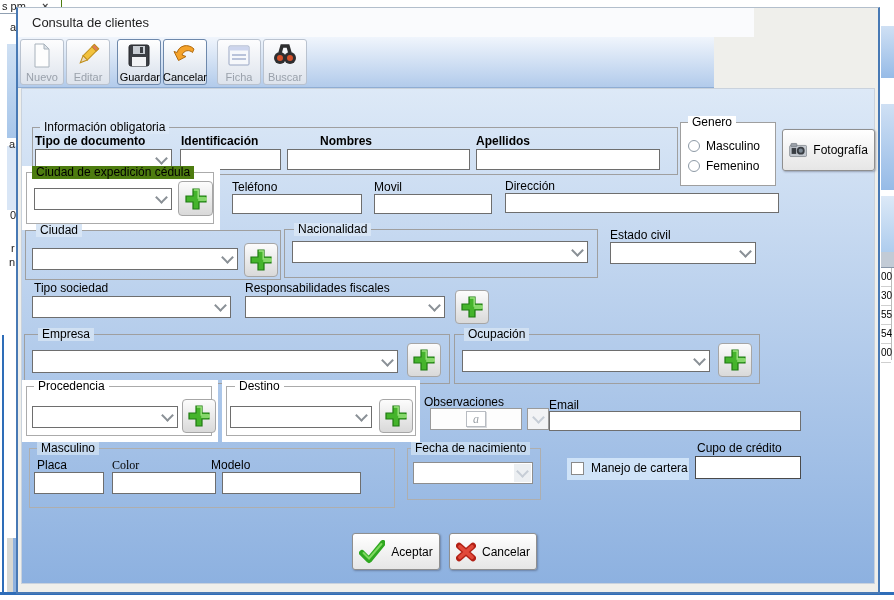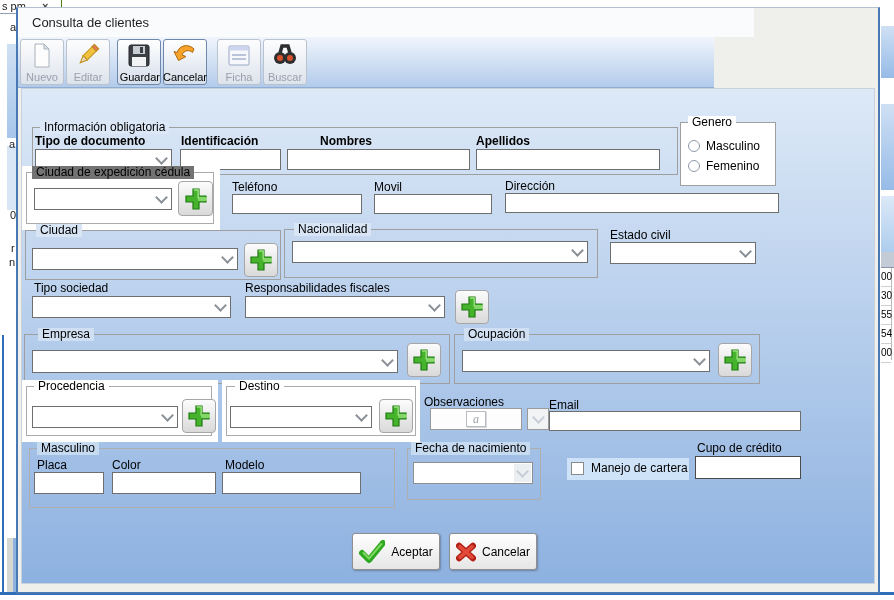--- a/index.html
+++ b/index.html
@@ -150,24 +150,34 @@
     <input class="a input" style="left: 269px; top: 141px; width: 183px; height: 21px;">
     <input class="a input" style="left: 458px; top: 141px; width: 184px; height: 21px;">
 
     <div class="a gb panel" style="left:662px;top:114px;width:96px;height:64px;"></div>
     <span class="a gb-l" style="left:670px;top:108px;background:#ffffff;">Genero</span>
     <span class="a radio" style="left:670px;top:132px;"></span>
     <span class="a lbl" style="left:688px;top:132px;">Masculino</span>
     <span class="a radio" style="left:670px;top:152px;"></span>
     <span class="a lbl" style="left:688px;top:152px;">Femenino</span>
 
+    <button class="a wbtn" style="left:764px;top:121px;width:93px;height:42px;">
+      <svg width="28" height="22" viewBox="0 0 28 22">
+        <rect x="1" y="4" width="26" height="17" rx="2" fill="#c3c8cf" stroke="#6f757d"></rect>
+        <rect x="3" y="1" width="9" height="5" rx="1" fill="#9aa0a8" stroke="#6f757d"></rect>
+        <rect x="4" y="8" width="7" height="9" fill="#3a3e44"></rect>
+        <circle cx="18" cy="12" r="6" fill="#3a3e44"></circle>
+        <circle cx="18" cy="12" r="3.2" fill="#7b8793"></circle>
+      </svg>
+      <span>Fotografía</span>
+    </button>
 
     <div class="a panel" style="left:4px;top:158px;width:198px;height:64px;"></div>
     <div class="a gb" style="left:8px;top:164px;width:188px;height:52px;border-color:#ababab;"></div>
-    <span class="a gb-l" style="left:14px;top:158px;background:#737373;">Ciudad de expedición cédula</span>
+    <span class="a gb-l" style="left:14px;top:158px;background:#4d7c0f;">Ciudad de expedición cédula</span>
     <div class="a combo" style="left:16px;top:180px;width:138px;height:22px;">
         <span class="arr">
           <span class="chev"></span>
         </span>
       </div>
     <button class="a plusbtn" style="left:160px;top:173px;width:35px;height:35px;">
       <svg width="24" height="24" viewBox="0 0 24 24">
           <path d="M9 2 h6 v7 h7 v6 h-7 v7 h-6 v-7 h-7 v-6 h7 z" fill="#45b42c" stroke="#1f7a12" stroke-width="1.2"></path>
           <path d="M9.8 3 h4.4 v8 h8 v2 h-8" fill="none" stroke="#9be27f" stroke-width="1.4"></path>
         </svg>
@@ -287,23 +297,23 @@
     <button class="a" style="left:509px;top:400px;width:22px;height:22px;background:#f2f3f5;border:1px solid #9a9a9a;display:flex;align-items:center;justify-content:center;padding:0;">
       <span class="chev light"></span>
     </button>
     <span class="a lbl" style="left:531px;top:391px;">Email</span>
     <input class="a input" style="left: 531px; top: 403px; width: 252px; height: 20px;">
 
     <div class="a gb" style="left:11px;top:440px;width:366px;height:60px;border-color:#aeaeae;"></div>
     <span class="a gb-l" style="left:19px;top:434px;background:#c6daf0;">Masculino</span>
     <span class="a lbl" style="left:19px;top:451px;">Placa</span>
     <input class="a input" style="left: 16px; top: 464px; width: 70px; height: 22px;">
-    <span class="a lbl" style="left:94px;top:451px;">Color</span>
+    <span class="a lbl" style="left:94px;top:451px;font-family:Liberation Serif, serif;">Color</span>
     <input class="a input" style="left: 94px; top: 464px; width: 104px; height: 22px;">
-    <span class="a lbl" style="left:207px;top:451px;text-align:right;">Modelo</span>
+    <span class="a lbl" style="left:193px;top:451px;text-align:right;">Modelo</span>
     <input class="a input" style="left: 204px; top: 464px; width: 139px; height: 22px;">
     <div class="a gb" style="left:389px;top:440px;width:134px;height:52px;border-color:#aeaeae;"></div>
     <span class="a gb-l" style="left:393px;top:434px;background:#c6daf0;">Fecha de nacimiento</span>
     <div class="a combo" style="left:395px;top:454px;width:120px;height:22px;border-color:#8e8e8e;">
       <span class="arr" style="background:#eceff2;">
           <span class="chev light"></span>
         </span>
     </div>
     <div class="a" style="left:549px;top:450px;width:122px;height:22px;background:#cfe3f8;"></div>
     <span class="a check" style="left:553px;top:454px;"></span>

